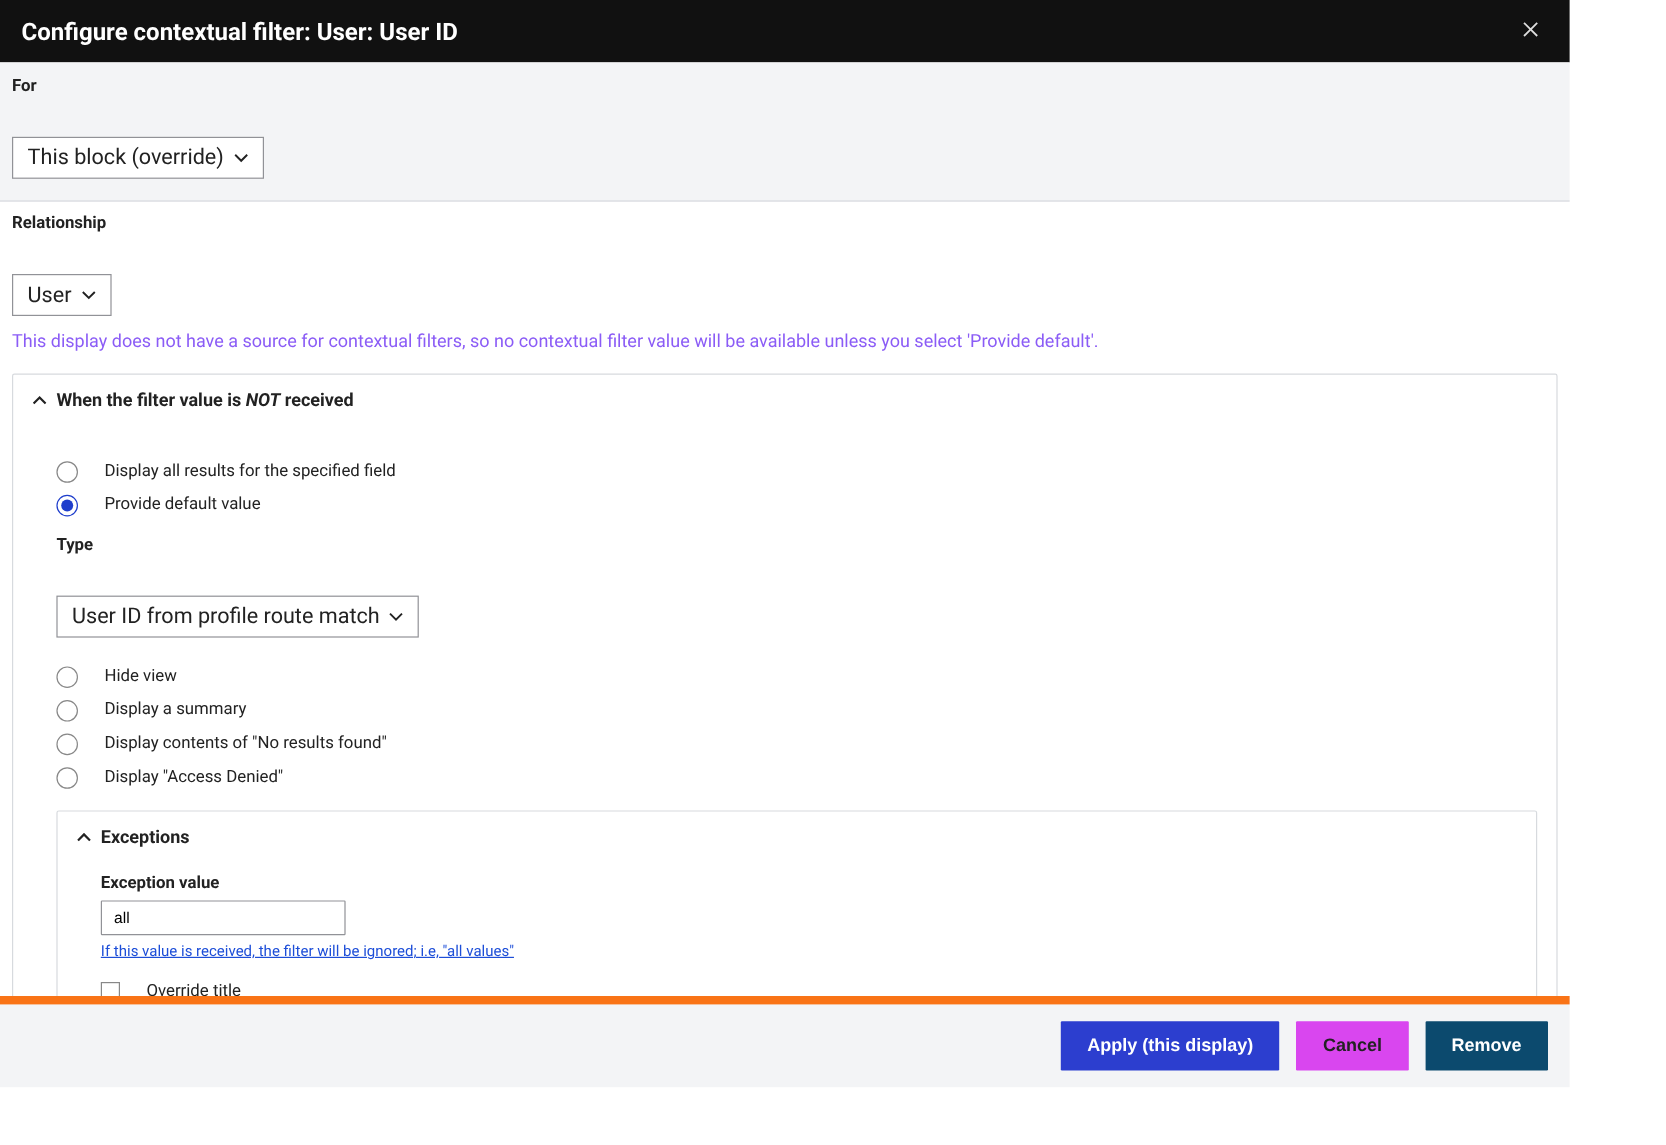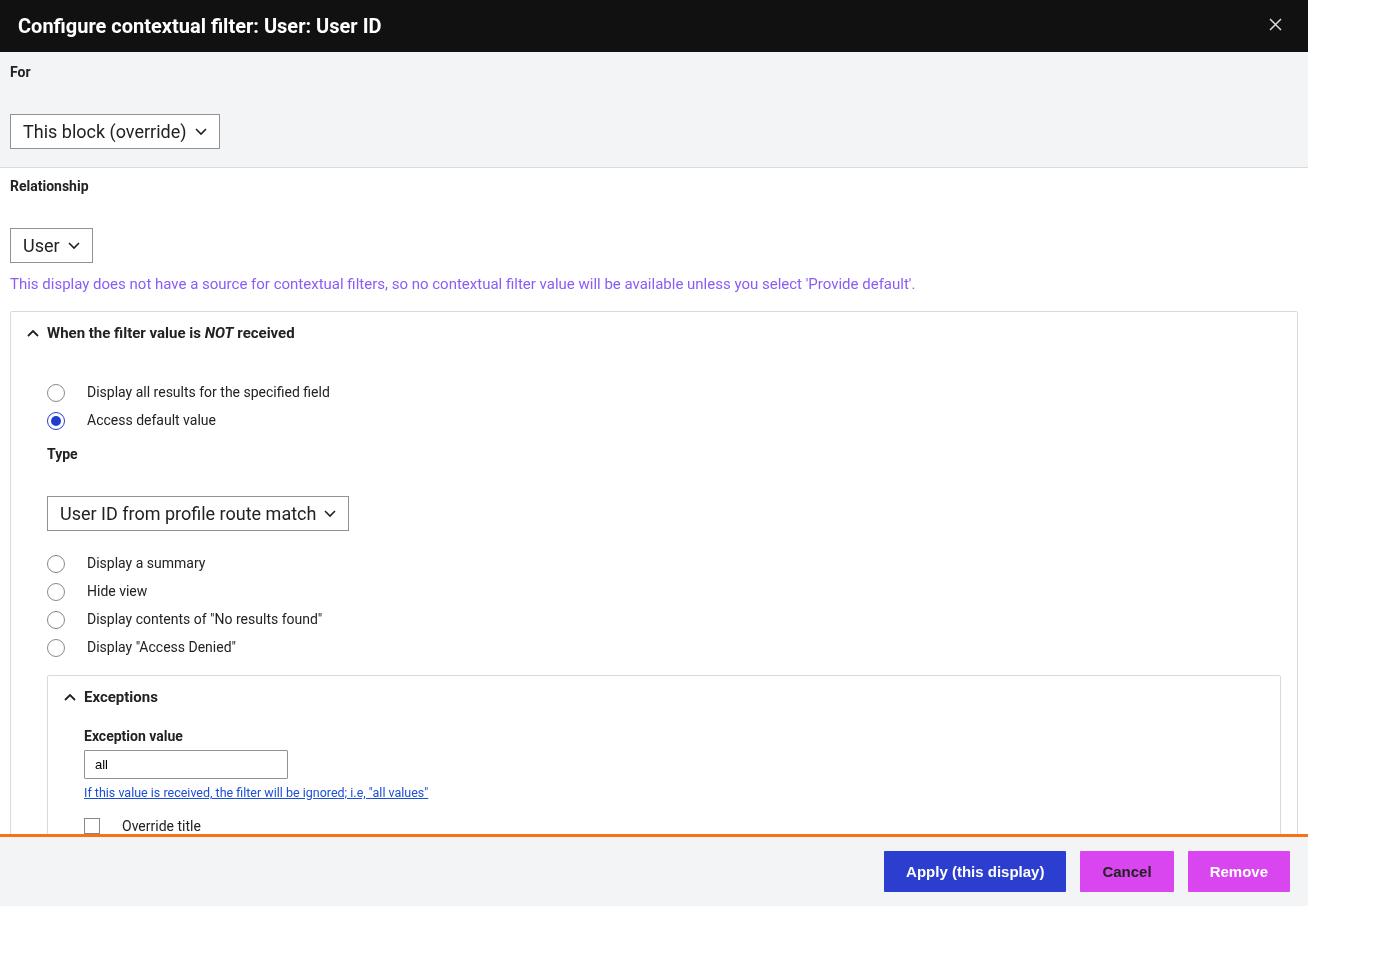--- a/index.html
+++ b/index.html
@@ -150,37 +150,37 @@
     width: 204px;
   }
   .desc {
     font-size: 12.5px;
     color: #1d4ed8;
     margin-top: 6px;
     text-decoration: underline;
   }
   .button-bar {
     background: #f3f4f6;
-    border-top: 3px solid #f97316;
+    border-top: 7px solid #f97316;
     padding: 14px 18px;
     display: flex;
     justify-content: flex-end;
     gap: 14px;
   }
   .btn {
     border: none;
     padding: 12px 22px;
     font-size: 15px;
     font-weight: 600;
     cursor: pointer;
     border-radius: 1px;
   }
   .btn-primary { background: #2c3ecf; color: #fff; }
   .btn-secondary { background: #d946ef; color: #222; }
-  .btn-danger { background: #d946ef; color: #fff; }
+  .btn-danger { background: #0c4a6e; color: #fff; }
 
   
   .scroll-area::-webkit-scrollbar { width: 16px; }
   .scroll-area::-webkit-scrollbar-track { background: #f1f1f1; }
   .scroll-area::-webkit-scrollbar-thumb { background: #c0c0c0; }
   .scroll-area::-webkit-scrollbar-button {
       height: 16px;
       background: #f1f1f1;
   }
   .indent { padding-left: 20px; }
@@ -242,45 +242,45 @@
 
       <div class="sub-block radio-group">
 
         <div class="radio-row">
           <span class="radio"></span>
           <span>Display all results for the specified field</span>
         </div>
 
         <div class="radio-row">
           <span class="radio checked"></span>
-          <span>Access default value</span>
+          <span>Provide default value</span>
         </div>
 
         <div>
           <div class="sub-heading">Type</div>
           <div class="select-like">
             <span>User ID from profile route match</span>
             <span class="chev">
               <svg width="12" height="8" viewBox="0 0 12 8">
                   <path d="M1 1 L6 6 L11 1" stroke="#222" stroke-width="1.6" fill="none"></path>
                 </svg>
             </span>
           </div>
         </div>
 
         <div style="height:14px"></div>
 
         <div class="radio-row">
           <span class="radio"></span>
+          <span>Hide view</span>
+        </div>
+
+        <div class="radio-row">
+          <span class="radio"></span>
           <span>Display a summary</span>
-        </div>
-
-        <div class="radio-row">
-          <span class="radio"></span>
-          <span>Hide view</span>
         </div>
 
         <div class="radio-row">
           <span class="radio"></span>
           <span>Display contents of "No results found"</span>
         </div>
 
         <div class="radio-row">
           <span class="radio"></span>
           <span>Display "Access Denied"</span>

